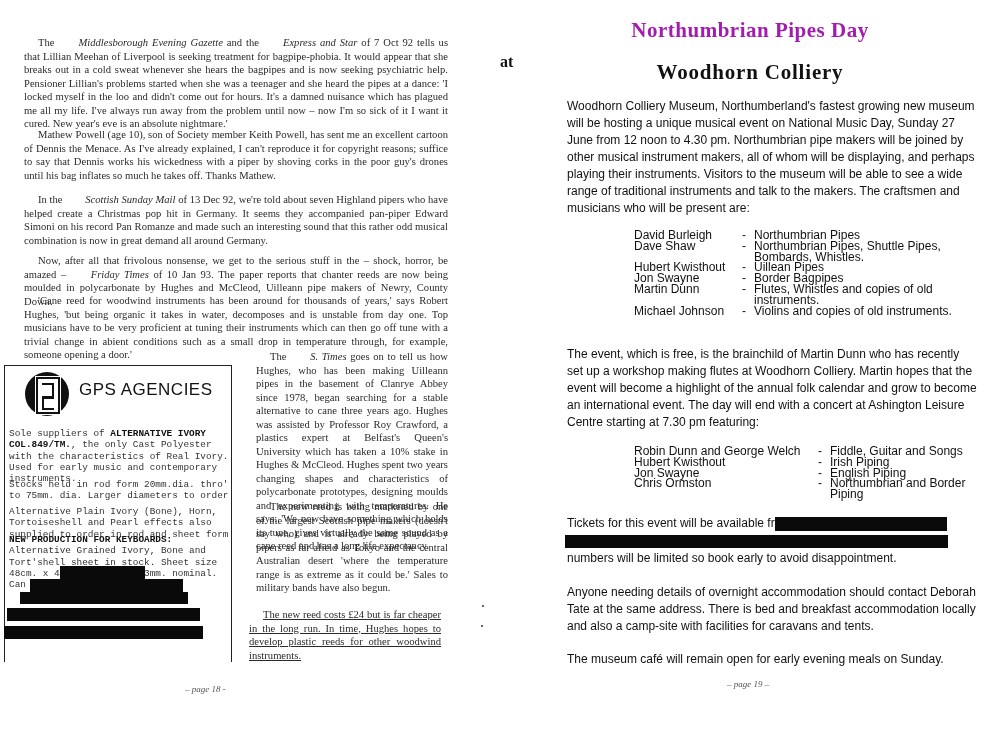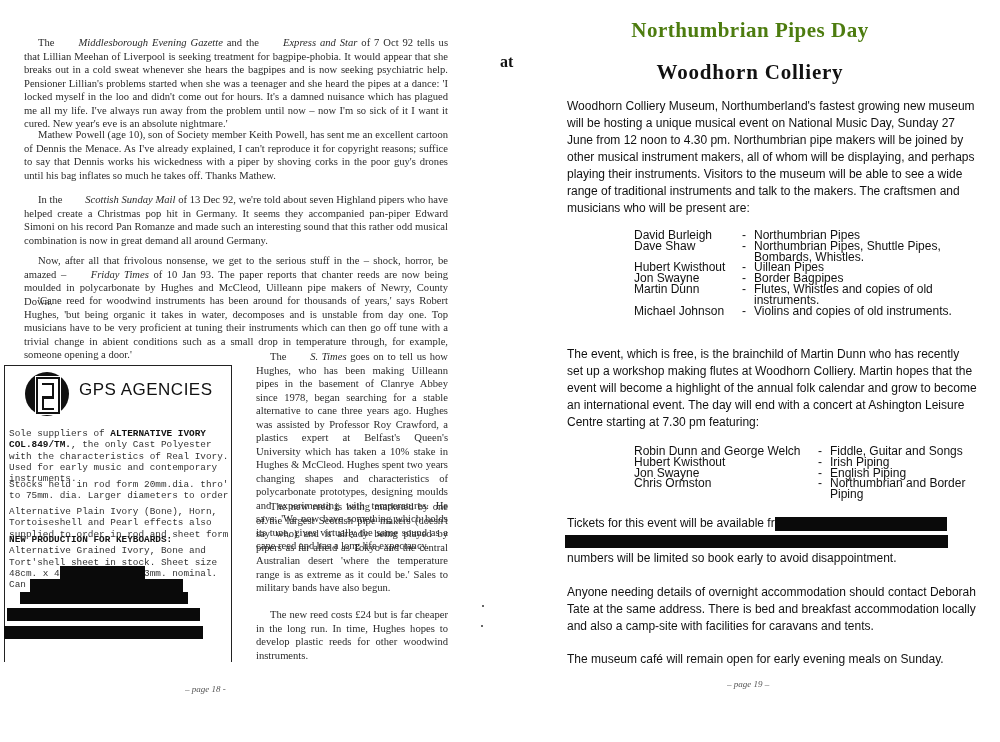--- a/index.html
+++ b/index.html
@@ -14,21 +14,21 @@
   
   .lp { position:absolute; font-size:10.6px; line-height:13.5px; text-align:justify; color:#2a2a2a; margin:0; text-indent:14px; }
   .lp i { font-style:italic;margin-left:20px; }
   #p1 { left:24px; top:36px; width:424px; }
   #p2 { left:24px; top:128px; width:424px; }
   #p3 { left:24px; top:193px; width:424px; }
   #p4 { left:24px; top:254px; width:424px; }
   #p5 { left:24px; top:294px; width:424px; }
   #p6 { left:256px; top:350px; width:192px; line-height:13.5px; }
   #p7 { left:256px; top:500px; width:192px; }
-  #p8 { left:256px; top:608px; width:192px; }
+  #p8 { left:249px; top:608px; width:192px;text-decoration:underline; }
 
   
   #ad { position:absolute; left:4px; top:365px; width:226px; height:296px; border:1px solid #222; border-bottom:none; }
   #ad-logo { position:absolute; left:20px; top:6px; width:44px; height:44px; border-radius:50%; background:#111; }
   #ad-logo .inner { position:absolute; left:11px; top:5px; width:20px; height:33px; background:#fff; border:2px solid #111; outline:1px solid #fff; }
   #ad-logo .bar1 { position:absolute; left:4px; top:4px; width:10px; height:11px; border:2px solid #111; border-left:none; }
   #ad-logo .bar2 { position:absolute; left:4px; top:18px; width:10px; height:9px; border:2px solid #111; border-right:none; }
   #ad-title { position:absolute; left:74px; top:14px; font-size:17px; letter-spacing:0.5px; color:#111; }
   .ad-text { position:absolute; left:4px; width:222px; font-size:9.4px; line-height:11.3px; color:#333; margin:0; }
   .ad-text b { color:#111; }
@@ -36,21 +36,21 @@
   #ad-t2 { top:113px; }
   #ad-t3 { top:140px; }
   #ad-t4 { top:168px; }
   .redact { position:absolute; background:#0a0a0a; }
 
   .folio { position:absolute; font-size:9px; font-style:italic; color:#555; }
   #folio-18 { left:185px; top:684px; }
   #folio-19 { left:227px; top:679px; }
 
   
-  #title1 { position:absolute; left:0; width:500px; top:18px; text-align:center; font-size:21px; font-weight:bold; letter-spacing:0.5px; color:#4d7c0f; }
+  #title1 { position:absolute; left:0; width:500px; top:18px; text-align:center; font-size:21px; font-weight:bold; letter-spacing:0.5px; color:#a21caf; }
   #title-at { position:absolute; left:0; width:500px; top:53px; text-align:left; font-size:16px; font-weight:bold; color:#111; }
   #title2 { position:absolute; left:0; width:500px; top:60px; text-align:center; font-size:21px; font-weight:bold; letter-spacing:0.8px; color:#111; }
   .rp { position:absolute; left:67px; width:410px; font-size:12px; line-height:17px; margin:0; color:#111; }
   #rp1 { top:98px; }
   #rp2 { top:346px; }
   #rp-tickets { top:515px; }
   #rp-numbers { top:550px; }
   #rp3 { top:584px; }
   #rp4 { top:651px; }
 

